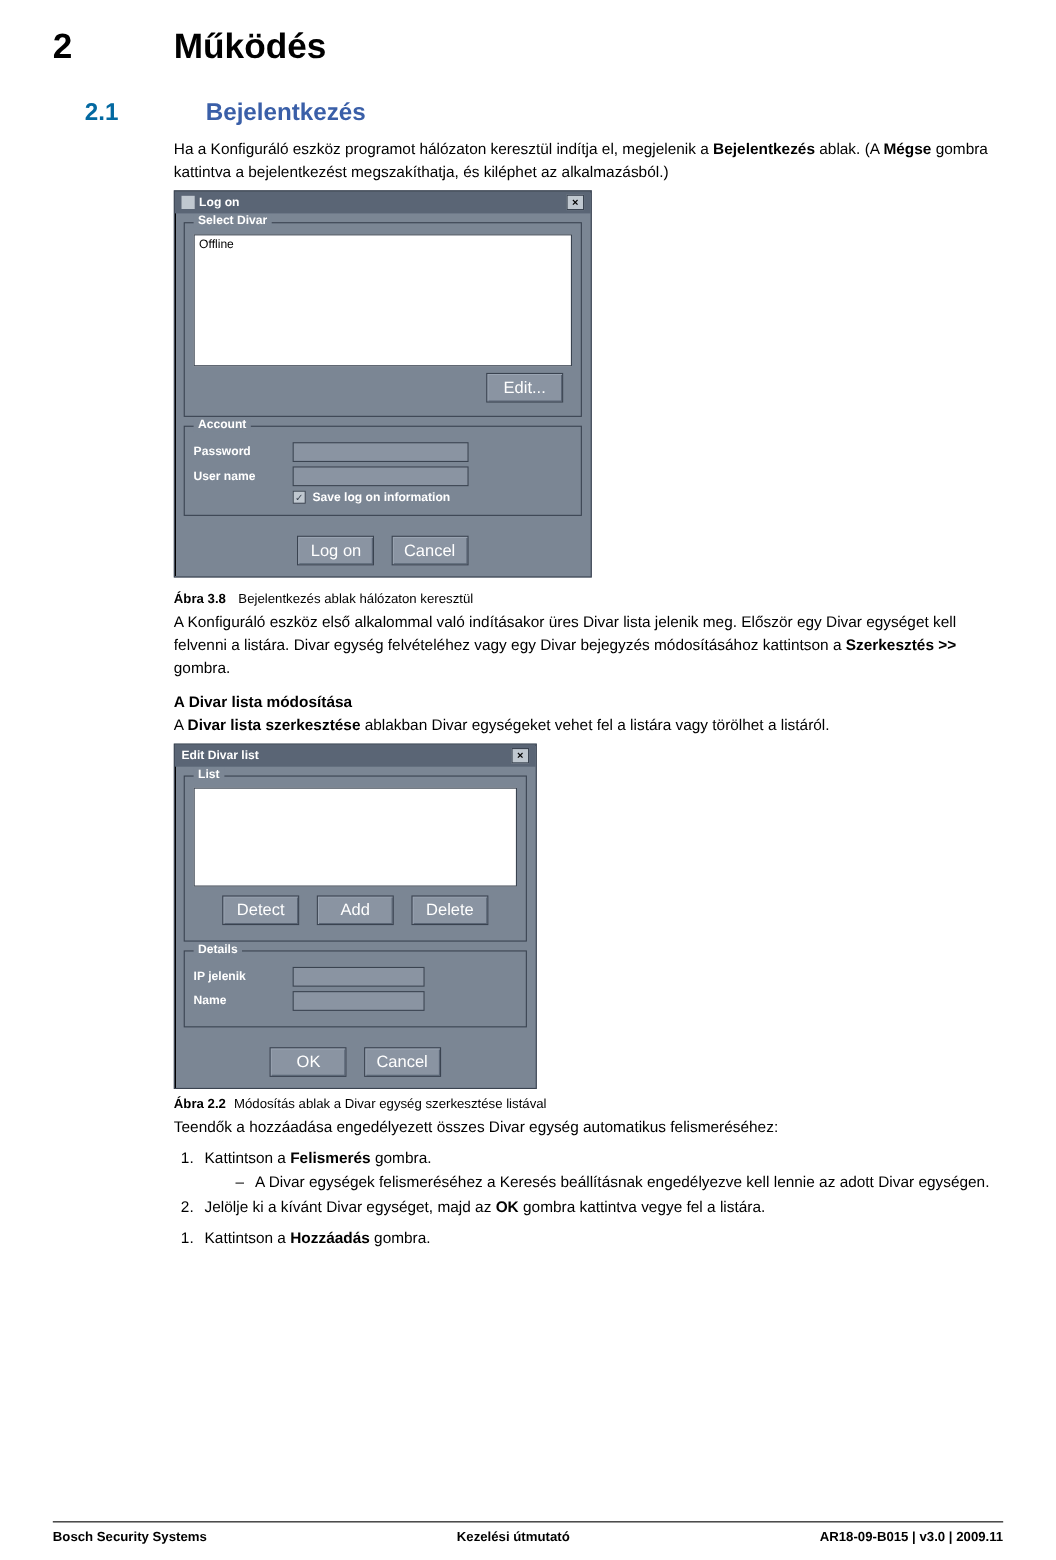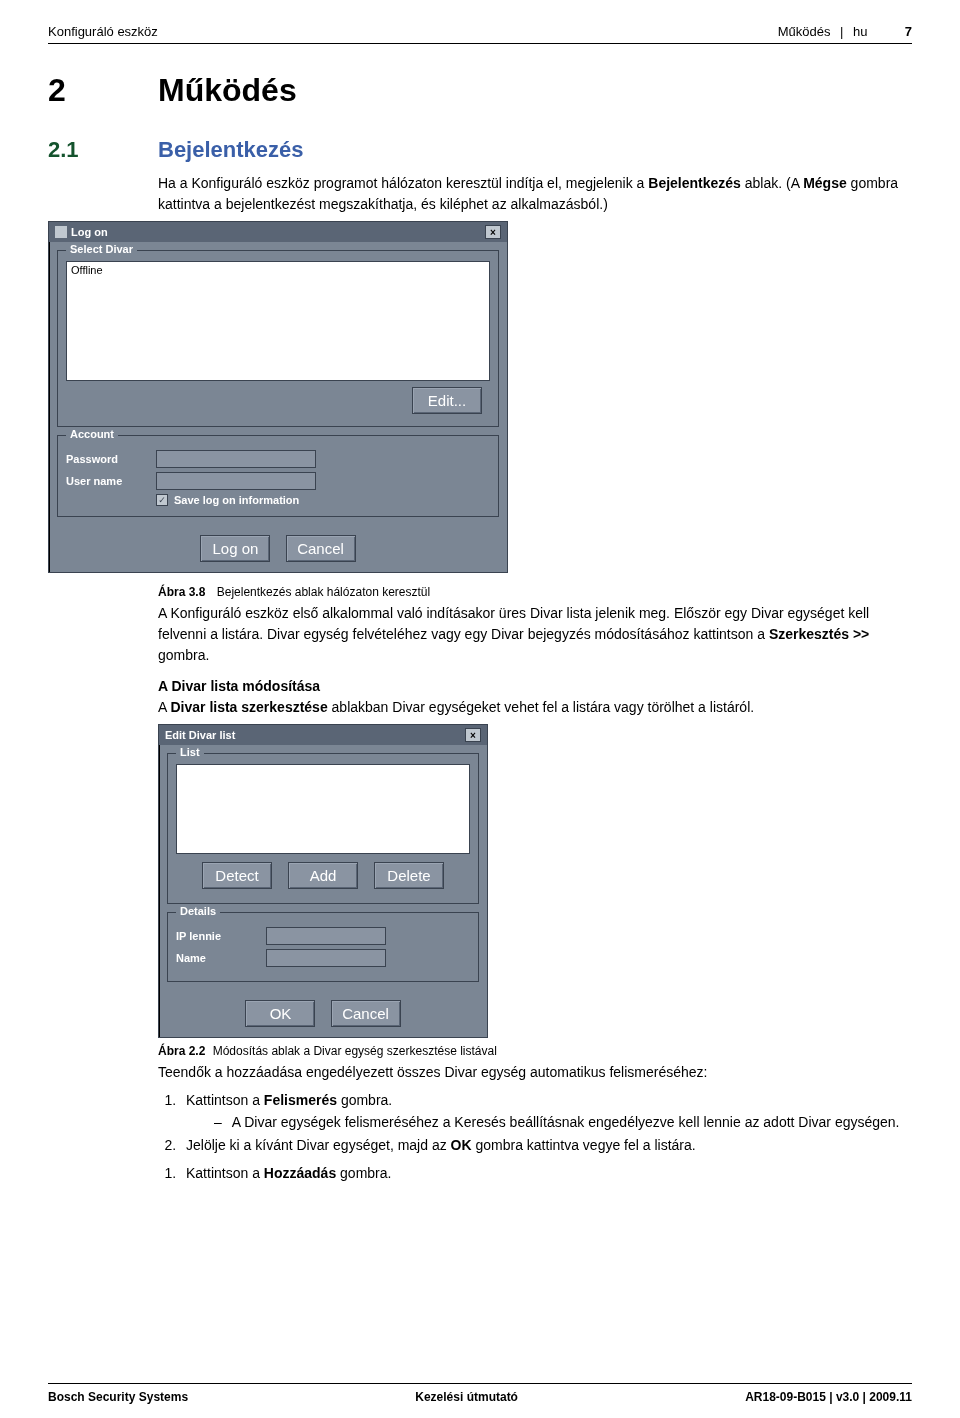--- a/index.html
+++ b/index.html
@@ -21,36 +21,36 @@
     justify-content: space-between;
     font-size: 13px;
     padding-bottom: 4px;
     border-bottom: 1.5px solid #000;
     margin-bottom: 28px;
   }
   .header-right span { margin-left: 6px; }
   .section-row { display: flex; align-items: baseline; margin-bottom: 10px; }
   .sec-num { font-size: 32px; font-weight: bold; width: 110px; }
   .sec-title { font-size: 32px; font-weight: bold; }
-  .sub-num { font-size: 22px; font-weight: bold; color: #14532d; width: 110px; }
+  .sub-num { font-size: 22px; font-weight: bold; color: #0369a1; width: 110px; margin-left: 29px; }
   .sub-title { font-size: 22px; font-weight: bold; color: #3a5fa8; }
   .indent { margin-left: 110px; }
   .body-text { font-size: 14px; line-height: 1.5; }
   .bold { font-weight: bold; }
 
   
   .dialog {
     background: #7b8694;
     border: 1px solid #3a4350;
     font-family: Tahoma, sans-serif;
     font-size: 11px;
     color: #fff;
     box-shadow: 1px 1px 0 #000 inset;
   }
-  .dialog1 { width: 460px; margin-top: 6px; margin-bottom: 6px; }
+  .dialog1 { width: 380px; margin-left: 110px; margin-top: 6px; margin-bottom: 6px; }
   .titlebar {
     background: #5a6575;
     padding: 3px 6px;
     display: flex;
     align-items: center;
     justify-content: space-between;
     font-weight: bold;
   }
   .titlebar-left { display:flex; align-items:center; gap:4px;}
   .title-icon { width:12px; height:12px; background:#c0c8d0; display:inline-block;}
@@ -139,30 +139,20 @@
     justify-content: space-between;
     font-size: 12px;
     font-weight: bold;
   }
 </style>
 </head>
 <body>
 
 <div class="page">
 
-  <div class="header-line">
-    <div>Konfiguráló eszköz</div>
-    <div class="header-right">
-      <span>Működés</span>
-      <span>|</span>
-      <span>hu</span>
-      <span style="display:inline-block; width:18px;"></span>
-      <span class="bold">7</span>
-    </div>
-  </div>
 
   <div class="section-row">
     <div class="sec-num">2</div>
     <div class="sec-title">Működés</div>
   </div>
 
   <div style="height:18px;"></div>
 
   <div class="section-row">
     <div class="sub-num">2.1</div>
@@ -242,21 +232,21 @@
       <div class="listbox listbox2"></div>
       <div class="btn-row3">
         <div class="btn">Detect</div>
         <div class="btn">Add</div>
         <div class="btn">Delete</div>
       </div>
     </div>
     <div class="group">
       <div class="group-label">Details</div>
       <div class="form-row">
-        <div class="form-label">IP lennie</div>
+        <div class="form-label">IP jelenik</div>
         <div class="details-input"></div>
       </div>
       <div class="form-row">
         <div class="form-label">Name</div>
         <div class="details-input"></div>
       </div>
     </div>
     <div class="btn-row-center">
       <div class="btn" style="margin-right:12px;">OK</div>
       <div class="btn">Cancel</div>

